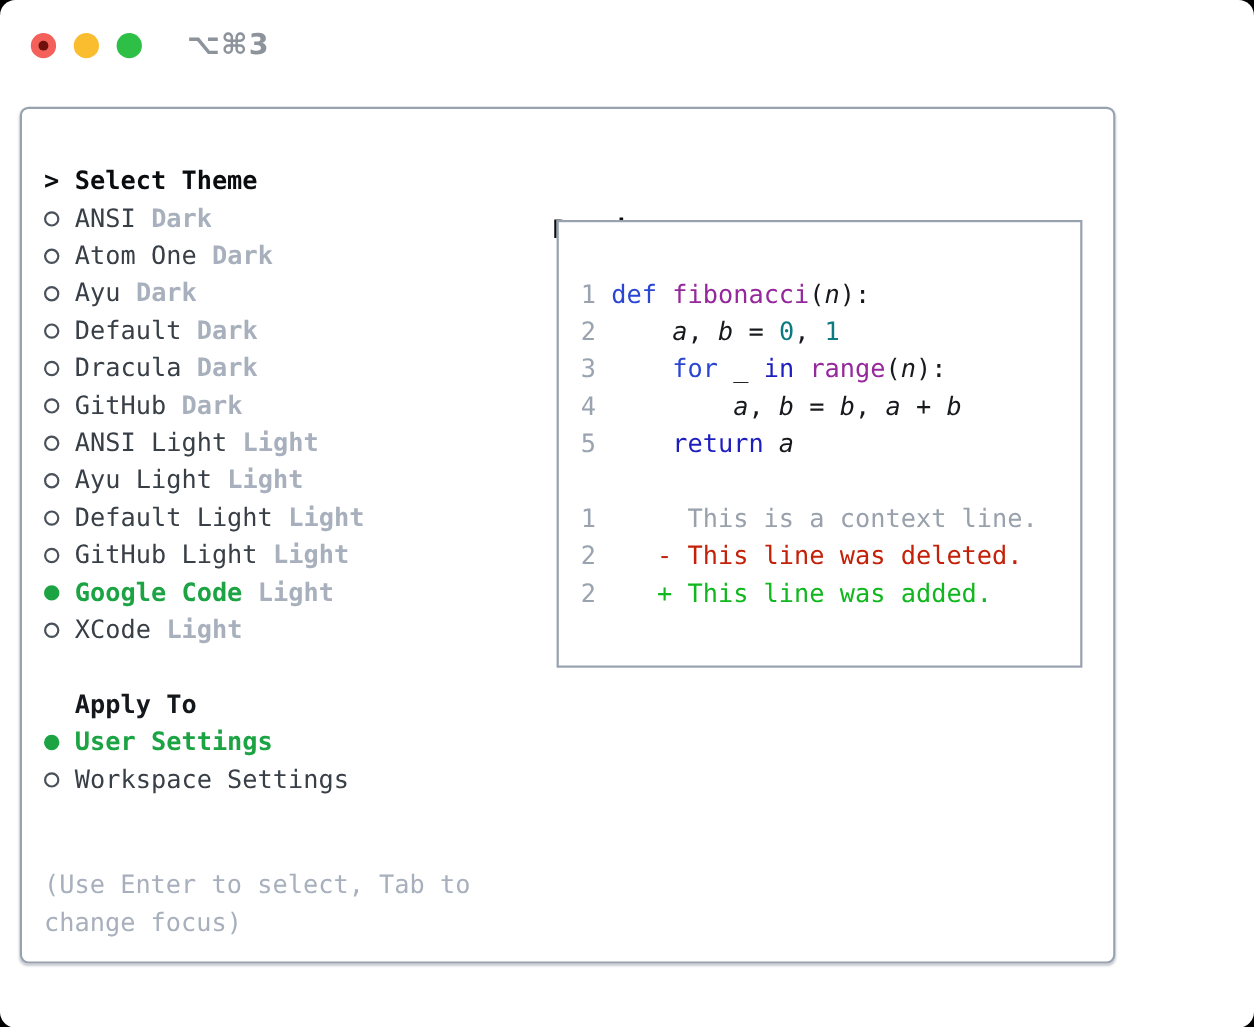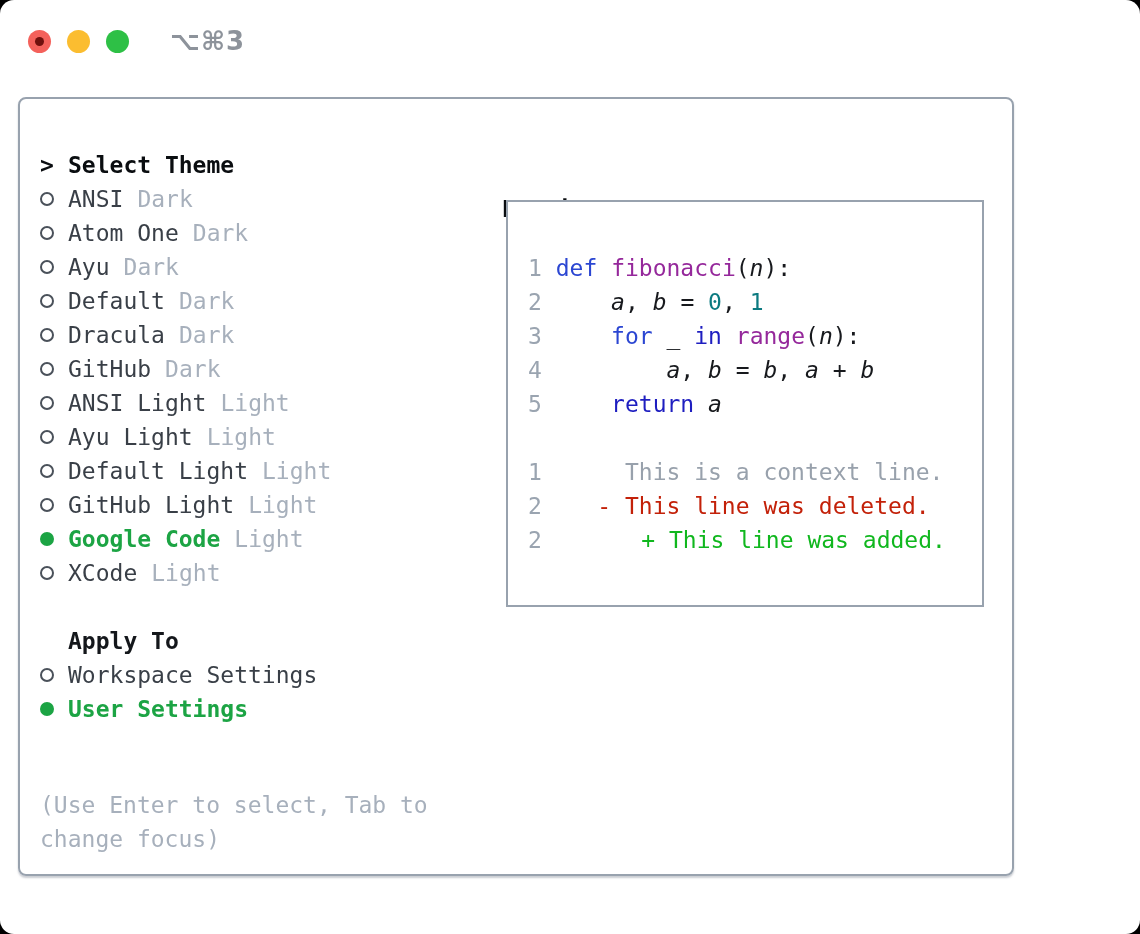--- a/index.html
+++ b/index.html
@@ -20,40 +20,40 @@
          border:2px solid var(--border-gray,#98a2ae);border-radius:8px;
          box-shadow:0 2px 2px rgba(100,110,125,.35);}
   .left-stack{position:absolute;left:20px;top:49px;font-size:23px;color:var(--text-dark,#393f47);}
   .row{height:34px;display:flex;align-items:center;white-space:pre;}
   .marker{width:28px;flex:none;display:flex;align-items:center;}
   .focus-caret{font-weight:bold;color:#0a0d10;}
   .radio{width:14px;height:14px;border:2px solid #4a515a;border-radius:50%;box-sizing:border-box;}
   .radio.selected{background:var(--accent-green,#1ca444);border-color:var(--accent-green,#1ca444);}
   .hdr{font-weight:bold;color:#0a0d10;}
   .apply-hdr{color:#14171b;font-weight:bold;}
-  .variant{color:var(--muted-gray,#a7b0bc);margin-left:14px;}
+  .variant{color:var(--muted-gray,#a7b0bc);margin-left:14px;font-weight:bold;}
   .green-row .name{color:var(--accent-green,#1ca444);font-weight:bold;}
   .spacer{height:34px;}
   .hint{width:400px;line-height:34px;color:var(--muted-gray,#a7b0bc);font-size:23px;margin-top:28px;}
   
   .preview-heading{position:absolute;left:482px;top:49px;height:34px;line-height:34px;
                    font-weight:bold;font-size:23px;color:#0a0d10;margin-top:44px;}
   .preview-box{position:absolute;left:486px;top:101px;width:478px;height:407px;box-sizing:border-box;
                border:2px solid var(--border-gray,#9aa4ae);padding:49px 0 0 20px;overflow:hidden;background:#fff;}
   .code-line{height:34px;line-height:34px;font-size:23px;white-space:pre;color:#17191d;}
   .tk-plain{color:#17191d;}
   .tk-num{color:var(--line-number-gray,#9aa4b0);}
   .tk-kw{color:var(--keyword-blue,#2b46d2);}
   .tk-kw2{color:var(--keyword-navy,#1e1ec0);}
   .tk-fn{color:var(--function-purple,#95289b);}
   .tk-var{font-style:italic;color:#17191d;}
   .tk-lit{color:var(--number-teal,#0c7a80);}
   .tk-ctx{color:var(--context-gray,#98a1ac);margin-top:40px;}
   .tk-del{color:var(--deleted-red,#c32109);}
-  .tk-add{color:var(--added-green,#10b71e);margin-left:44px;}
+  .tk-add{color:var(--added-green,#10b71e);}
 </style>
 </head>
 <body>
 
 <div class="window">
   <div class="titlebar">
     <button class="tl tl-close"></button>
     <button class="tl tl-min"></button>
     <button class="tl tl-zoom"></button>
     <span class="window-title">⌥⌘3</span>
@@ -84,22 +84,22 @@
         </div>
 
       <div class="spacer"></div>
 
       <div class="row apply-hdr">
         <span class="marker"></span>
         <span>Apply To</span>
       </div>
 
       <div id="apply-options">
+          <div class="row green-row"><span class="marker"><span class="radio selected"></span></span><span class="name">User Settings</span></div>
           <div class="row"><span class="marker"><span class="radio"></span></span><span class="name">Workspace Settings</span></div>
-          <div class="row green-row"><span class="marker"><span class="radio selected"></span></span><span class="name">User Settings</span></div>
         </div>
 
       <div class="spacer"></div>
 
       <div class="hint">(Use Enter to select, Tab to change focus)</div>
     </div>
 
     <div class="preview-heading">Preview</div>
     <div class="preview-box">
       <div id="code-lines">

